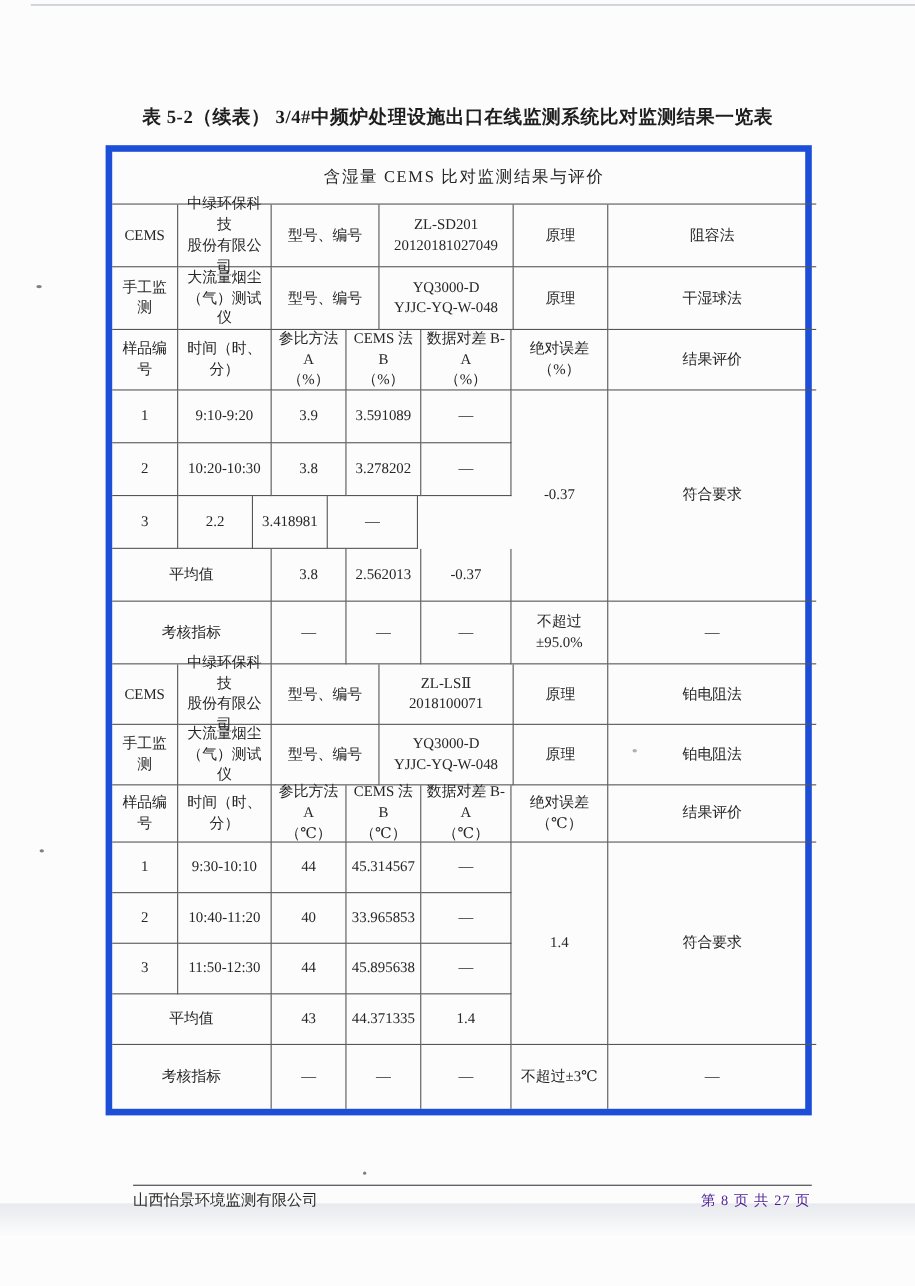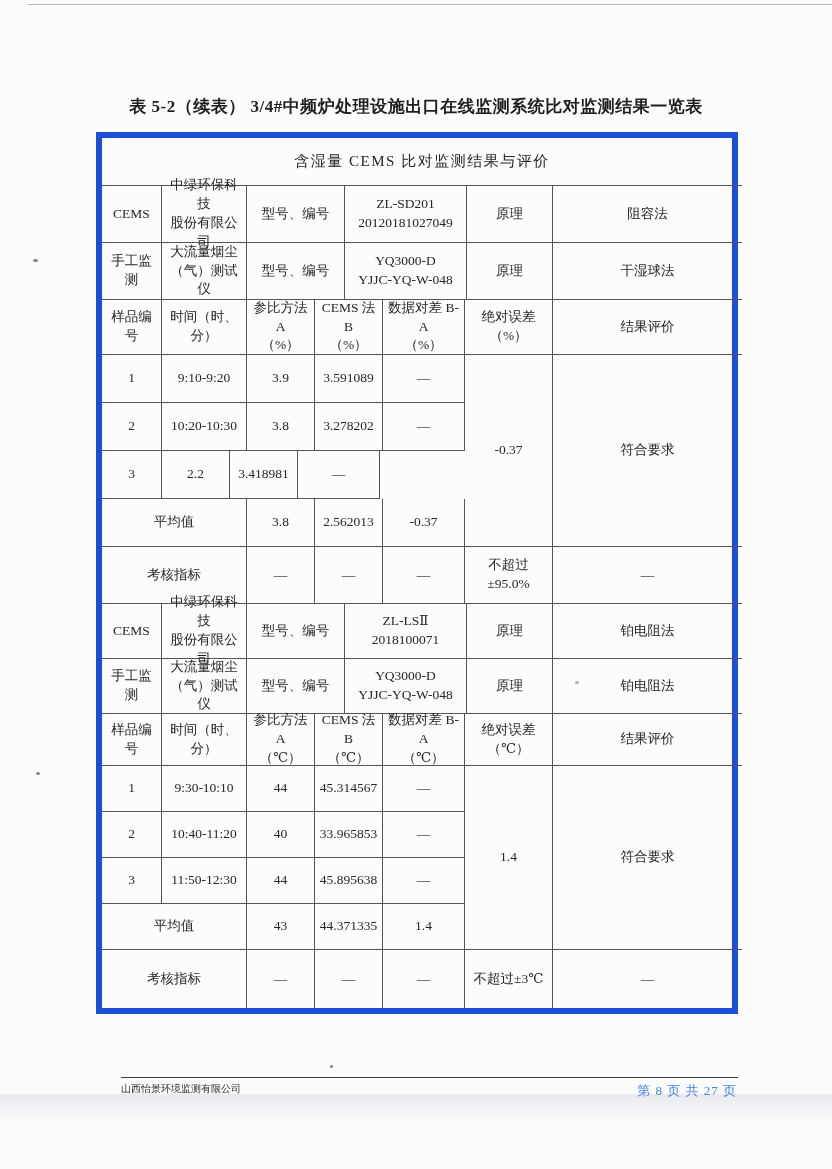--- a/index.html
+++ b/index.html
@@ -41,22 +41,22 @@
   .last{border-right:none;}
   .sec:last-child .tr.final .td{border-bottom:none;}
   .w-full{width:640px;}
   .sec-title{font-size:15px;letter-spacing:1.5px;}
   .c1{width:60px}.c2{width:85px}.c3{width:68px}.c4{width:68px}.c5{width:82px}.c6{width:88px}.c7{width:189px}
   .cavg{width:145px}
   .e1{width:60px}.e2{width:85px}.e3{width:98px}.e4{width:122px}.e5{width:86px}.e6{width:189px}
   .m6{width:88px}.m7{width:189px}
 
   .footer-line{position:absolute;left:121px;top:1077px;width:617px;height:1px;background:#3c3c44;}
-  .footer-left{position:absolute;left:121px;top:1082px;font-size:10px;color:#2b2b2b;}
-  .footer-right{position:absolute;right:95px;top:1082px;font-size:13px;color:#3b82f6;letter-spacing:1px;}
+  .footer-left{position:absolute;left:121px;top:1082px;font-size:14px;color:#2b2b2b;}
+  .footer-right{position:absolute;right:95px;top:1082px;font-size:13px;color:#4c1d95;letter-spacing:1px;}
 </style>
 </head>
 <body>
 
 <div class="page">
 
   <div class="scan-topline"></div>
   <div class="scan-band"></div>
   <div class="speck" style="left:33px;top:259px;width:5px;height:3px;"></div>
   <div class="speck" style="left:36px;top:772px;width:4px;height:3px;"></div>

